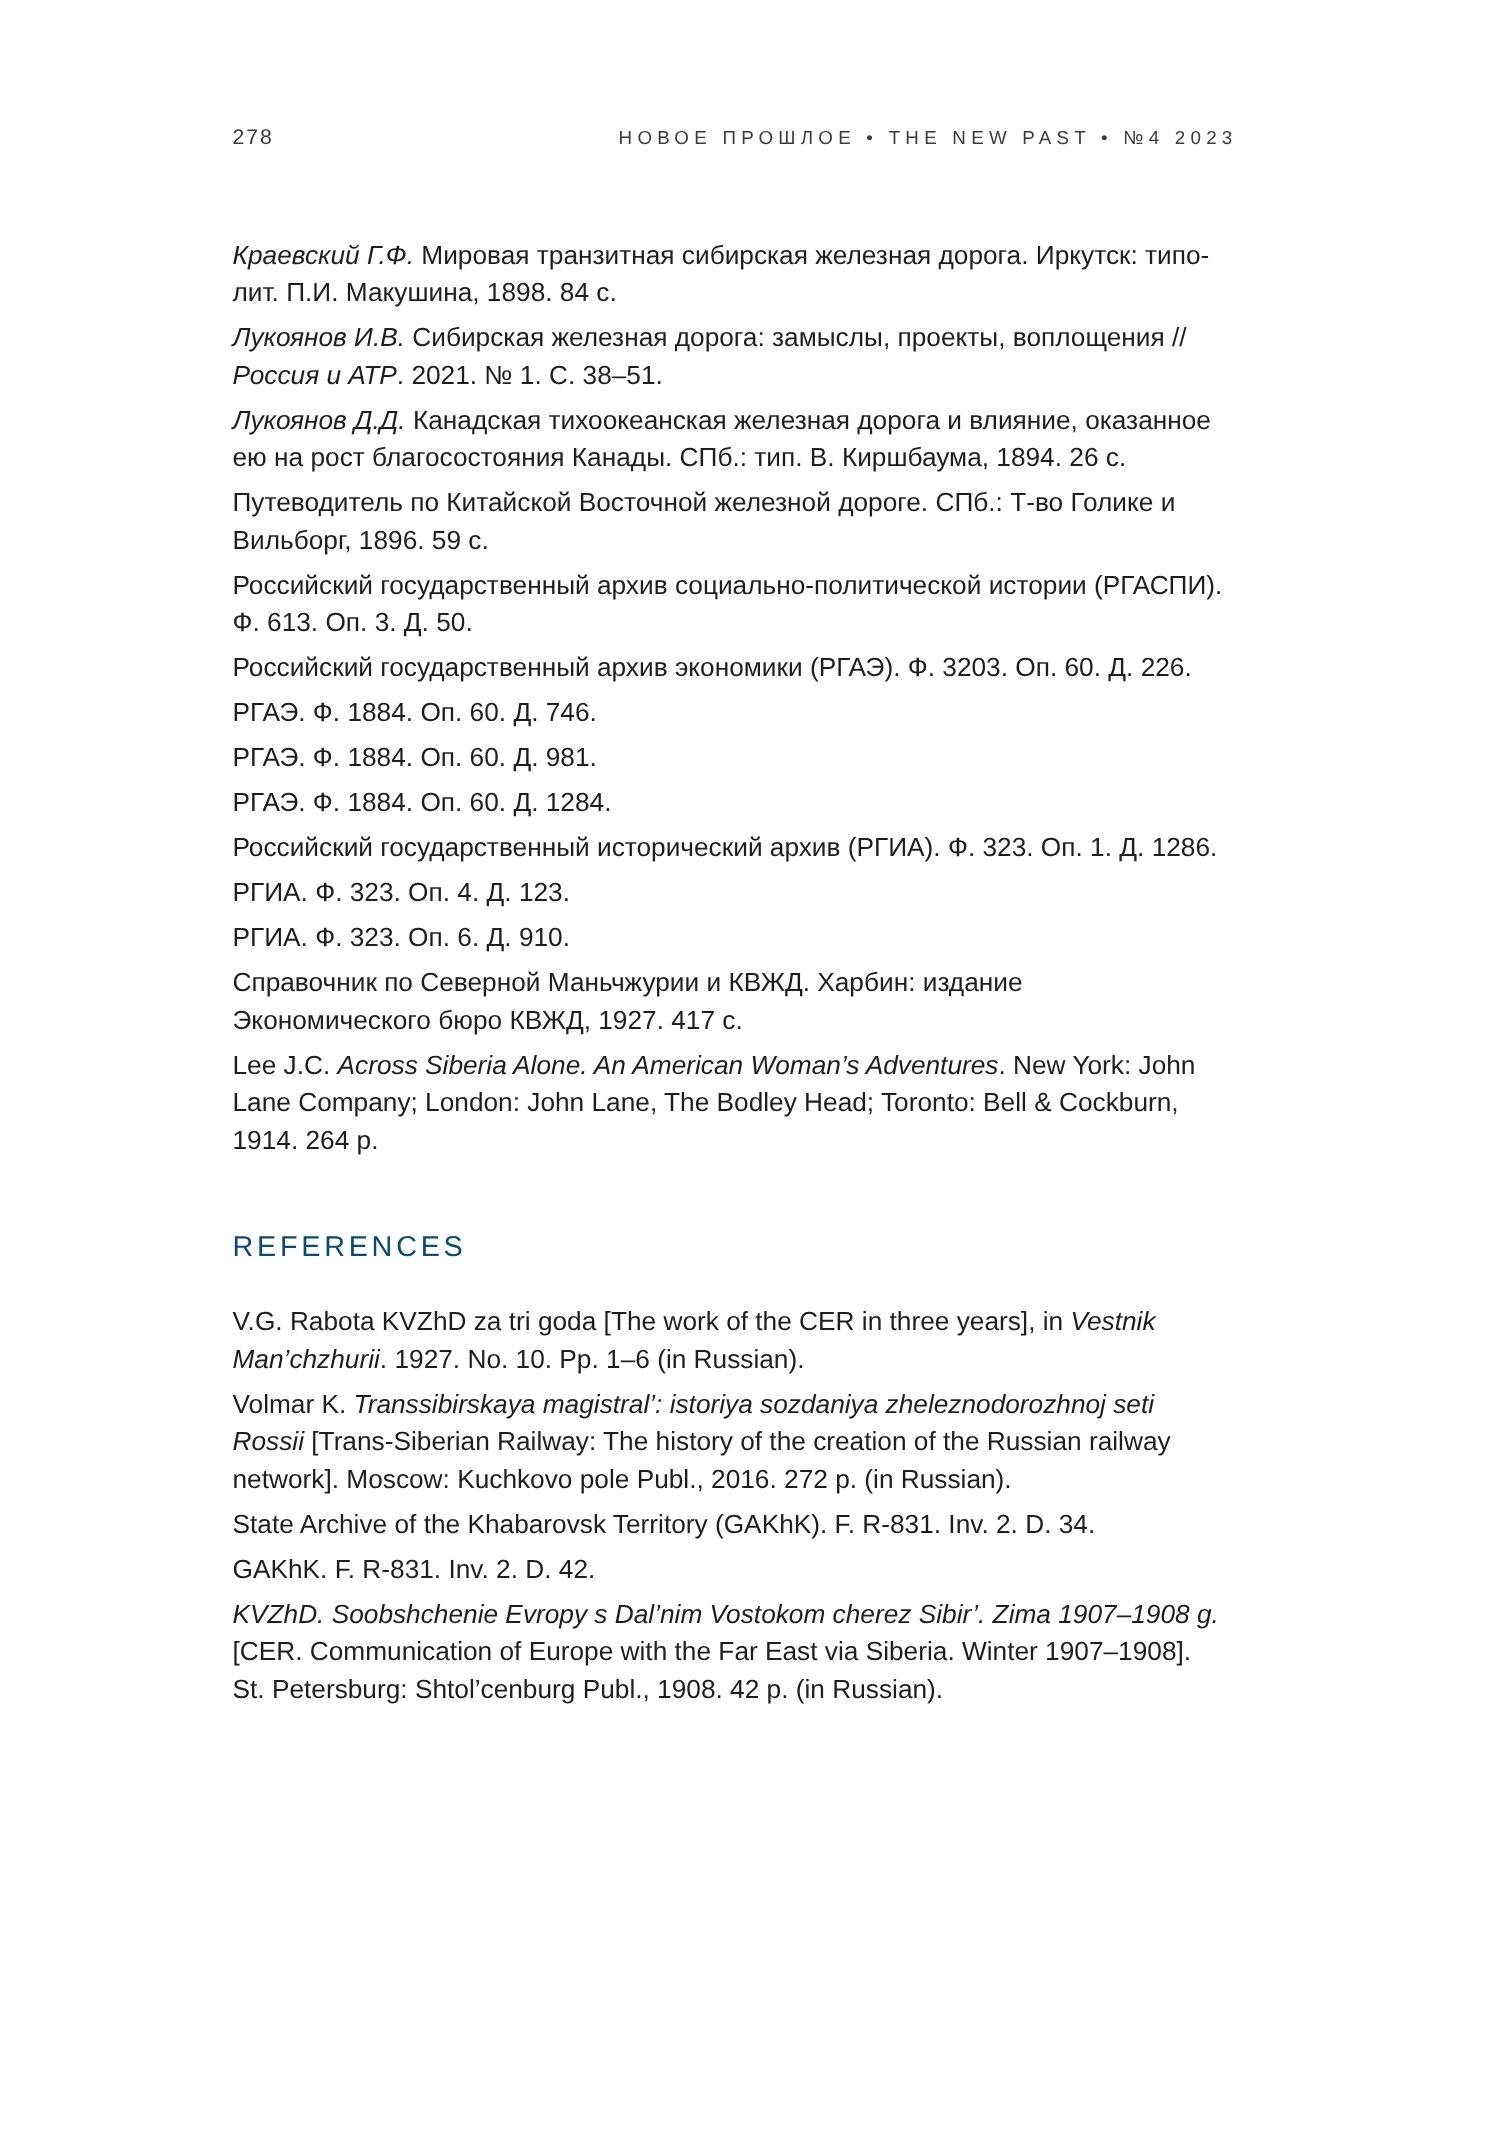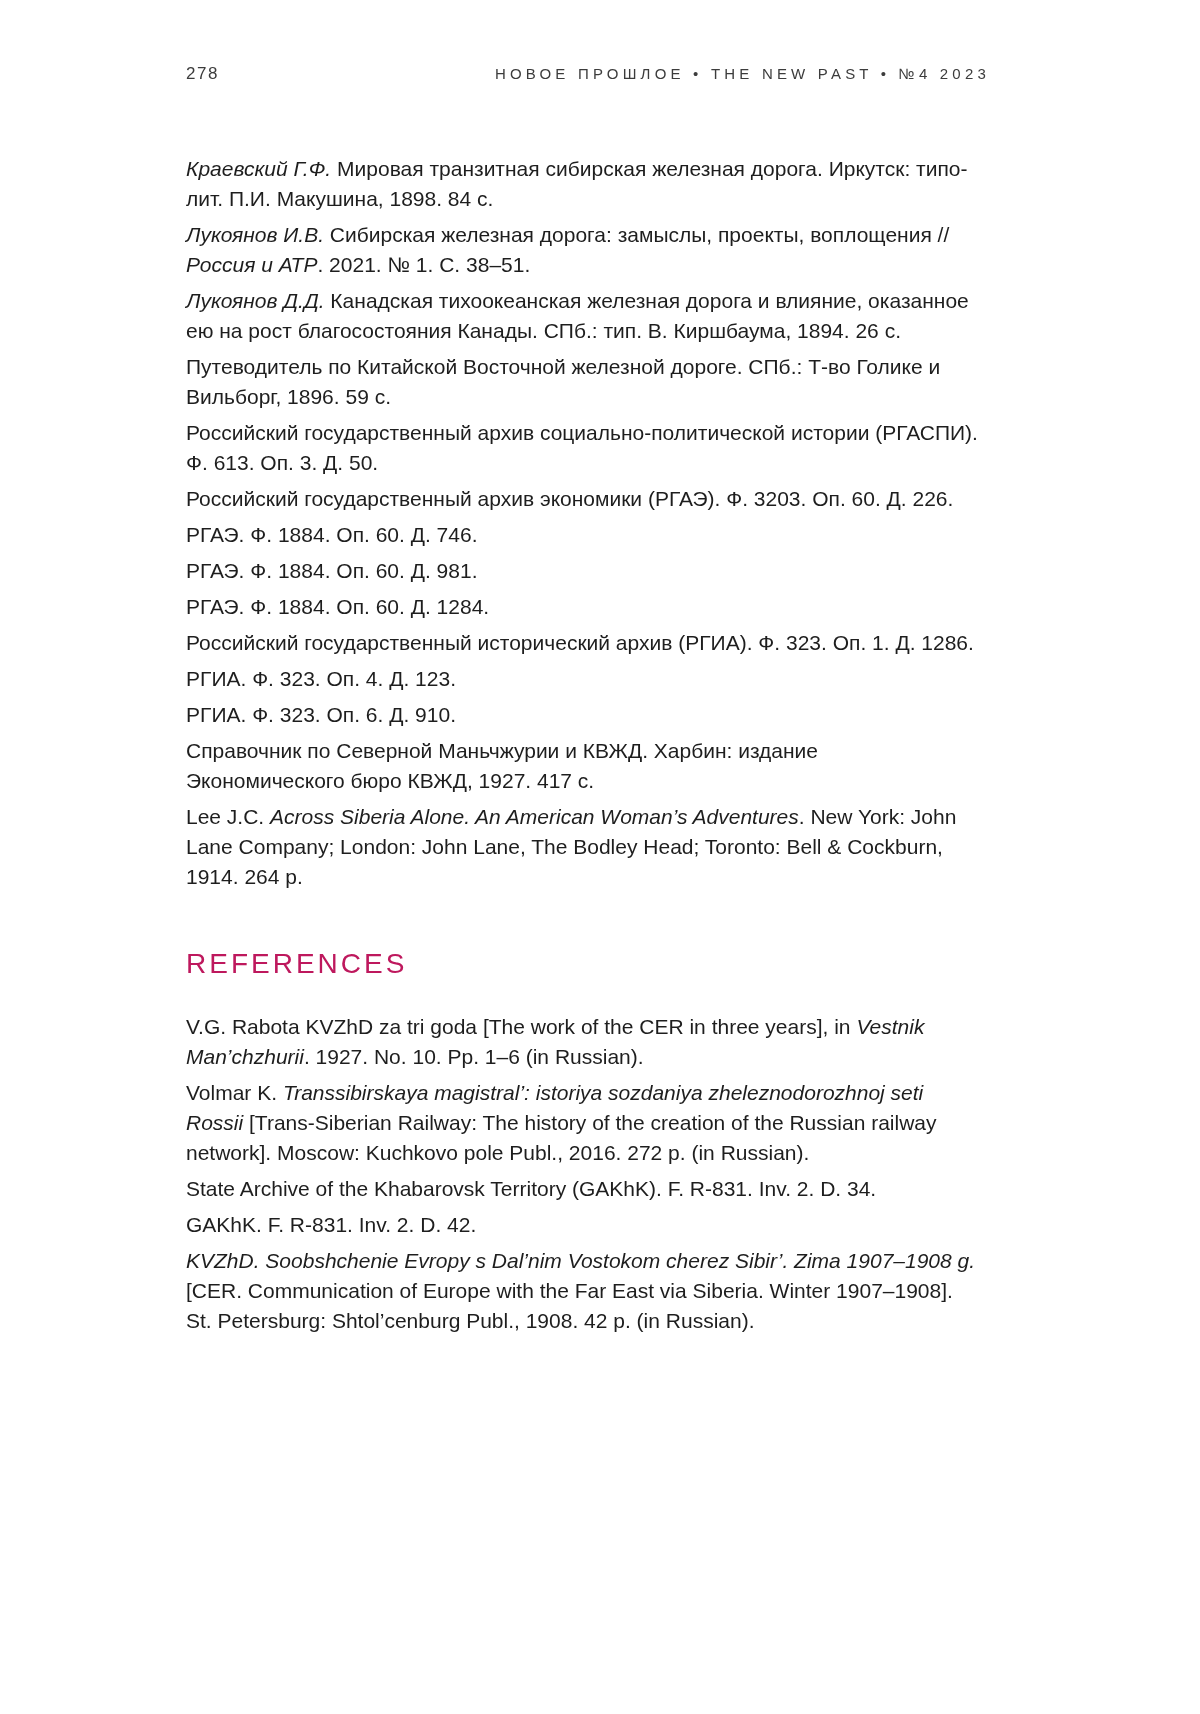--- a/index.html
+++ b/index.html
@@ -12,21 +12,21 @@
     height: 1714px;
     font-family: "Liberation Sans", "DejaVu Sans", sans-serif;
     color: #1e1e1e;
     -webkit-font-smoothing: antialiased;
   }
   .page {
     position: relative;
     width: 1200px;
     height: 1714px;
     box-sizing: border-box;
-    padding: 64px 210px 0 186px;
+    padding: 100px 210px 0 186px;
     overflow: hidden;
     background: #ffffff;
   }
   .running-head {
     display: flex;
     justify-content: space-between;
     align-items: baseline;
     margin-bottom: 70px;
     color: #3c3c3c;
   }
@@ -52,24 +52,24 @@
     color: #1e1e1e;
   }
   .entry i {
     font-style: italic;
     text-align: center;
   }
   .references-section {
     margin-top: 56px;
   }
   .references-heading {
-    font-size: 28px;
+    font-size: 23px;
     font-weight: 400;
     letter-spacing: 3px;
-    color: #be185d;
+    color: #0c4a6e;
     margin: 16px 0 32px 0;
   }
 </style>
 </head>
 <body>
 
 <div class="page">
 
   <header class="running-head">
     <span class="page-number">278</span>

